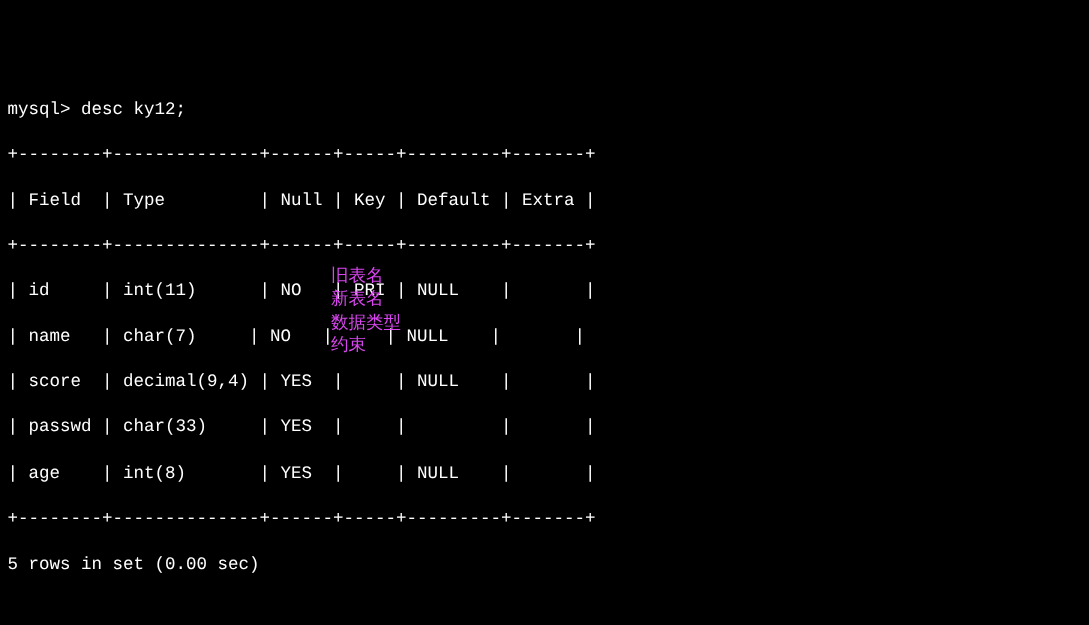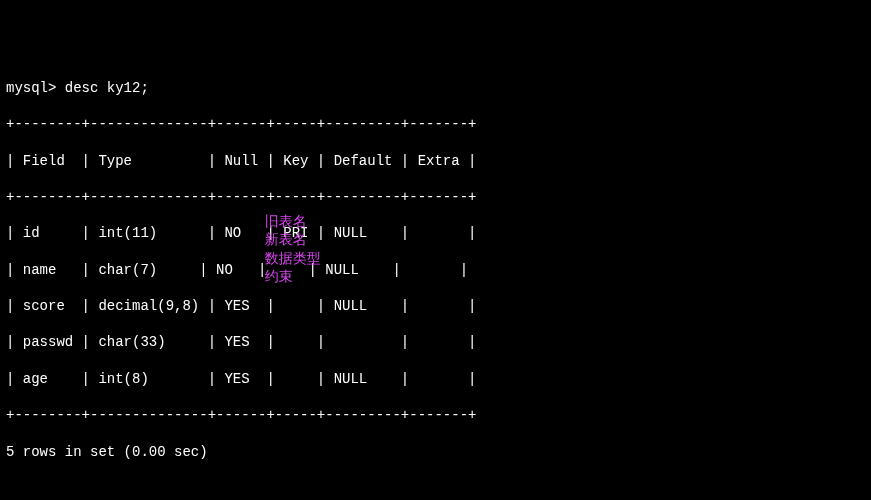--- a/index.html
+++ b/index.html
@@ -36,21 +36,21 @@
 <body>
 
 
 
 <span class="term-line">mysql&gt; desc ky12;</span>
 <span class="term-line">+--------+--------------+------+-----+---------+-------+</span>
 <span class="term-line">| Field  | Type         | Null | Key | Default | Extra |</span>
 <span class="term-line">+--------+--------------+------+-----+---------+-------+</span>
 <span class="term-line">| id     | int(11)      | NO   | PRI | NULL    |       |</span>
 <span class="term-line">| name   | char(7)     | NO   |     | NULL    |       |</span>
-<span class="term-line">| score  | decimal(9,8) | YES  |     | NULL    |       |</span>
+<span class="term-line">| score  | decimal(9,4) | YES  |     | NULL    |       |</span>
 <span class="term-line">| passwd | char(33)     | YES  |     |         |       |</span>
 <span class="term-line">| age    | int(8)       | YES  |     | NULL    |       |</span>
 <span class="term-line">+--------+--------------+------+-----+---------+-------+</span>
 <span class="term-line">5 rows in set (0.00 sec)</span>
 <span class="term-line"> </span>
 
 
 
 
 

